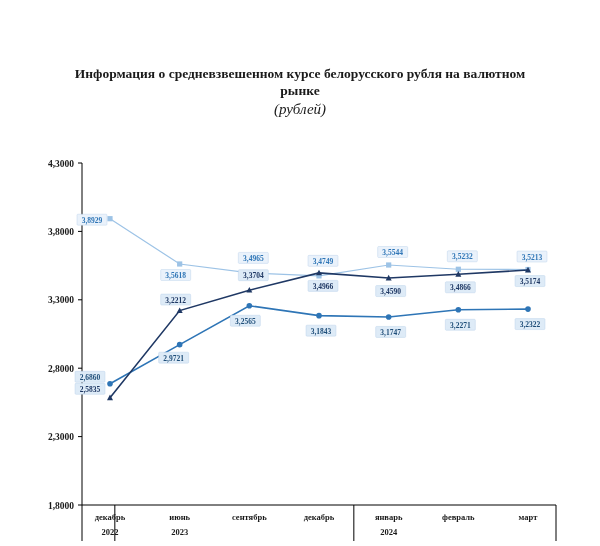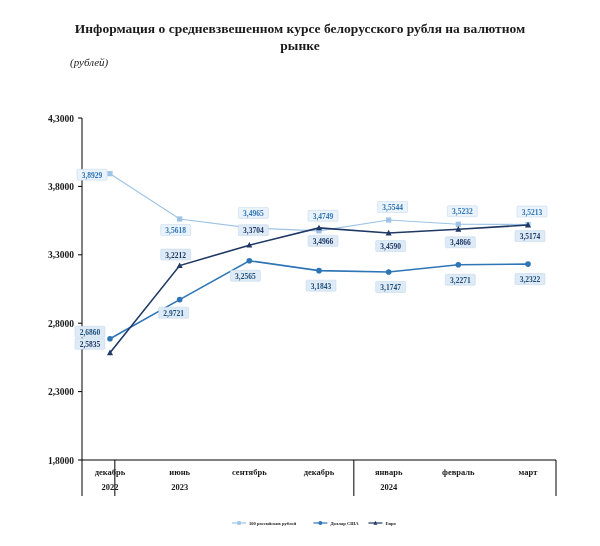--- a/index.html
+++ b/index.html
@@ -11,40 +11,41 @@
     height: 546px;
     background: #ffffff;
     font-family: "Liberation Serif", serif;
     color: #1a1a1a;
     overflow: hidden;
   }
   .page {
     position: relative;
     width: 600px;
     height: 426px;
+    margin-top: 45px;
   }
   .title {
     position: absolute;
     left: 70px;
     top: 20px;
     width: 460px;
     text-align: center;
     font-weight: bold;
     font-size: 13.5px;
     line-height: 17px;
     font-family: "Liberation Serif", serif;
   }
   .subtitle {
     position: absolute;
     left: 70px;
     top: 56px;
     width: 460px;
-    text-align: left;
+    text-align: center;
     font-style: italic;
-    font-size: 11px;
+    font-size: 15px;
     font-family: "Liberation Serif", serif;
   }
   .plot-wrap {
     position: absolute;
     left: 0;
     top: 0;
     width: 600px;
     height: 546px;
   }
   svg.chart {

